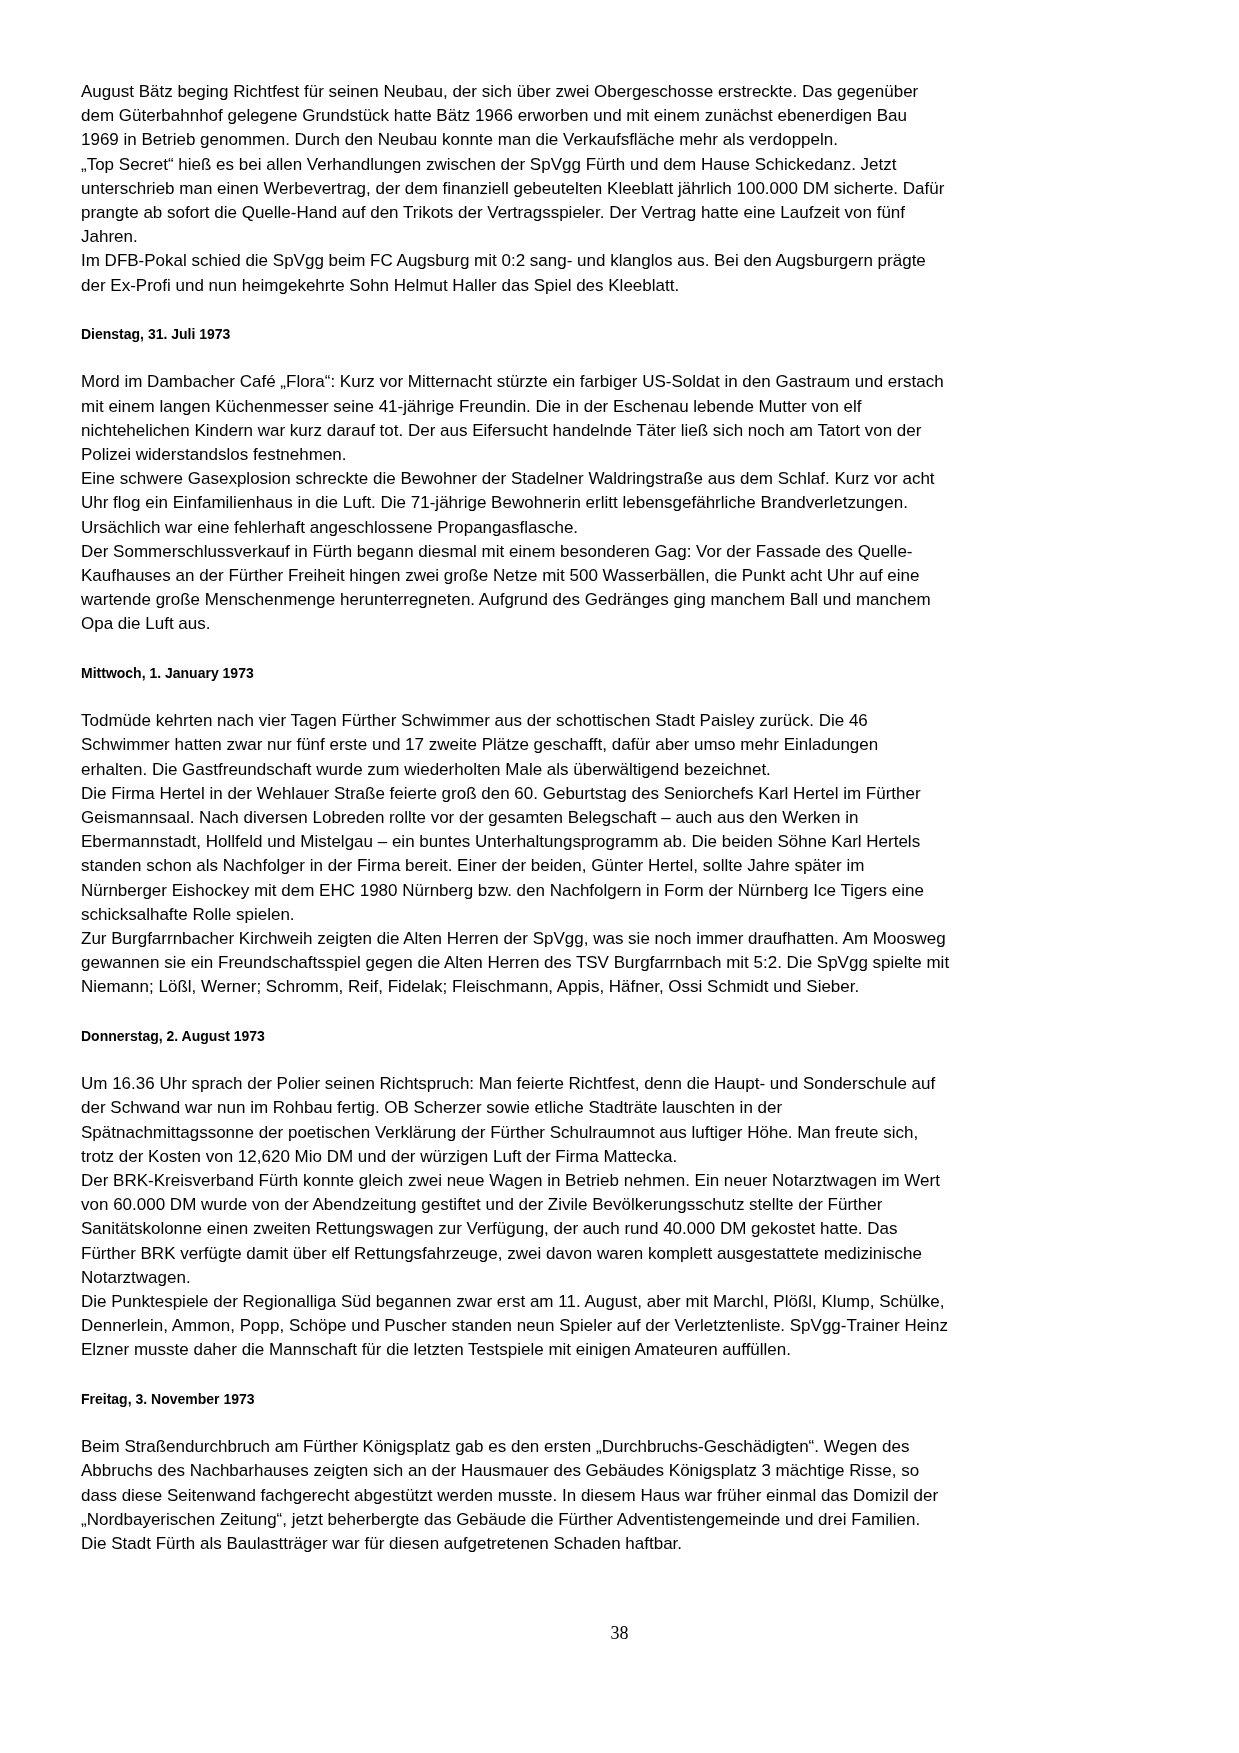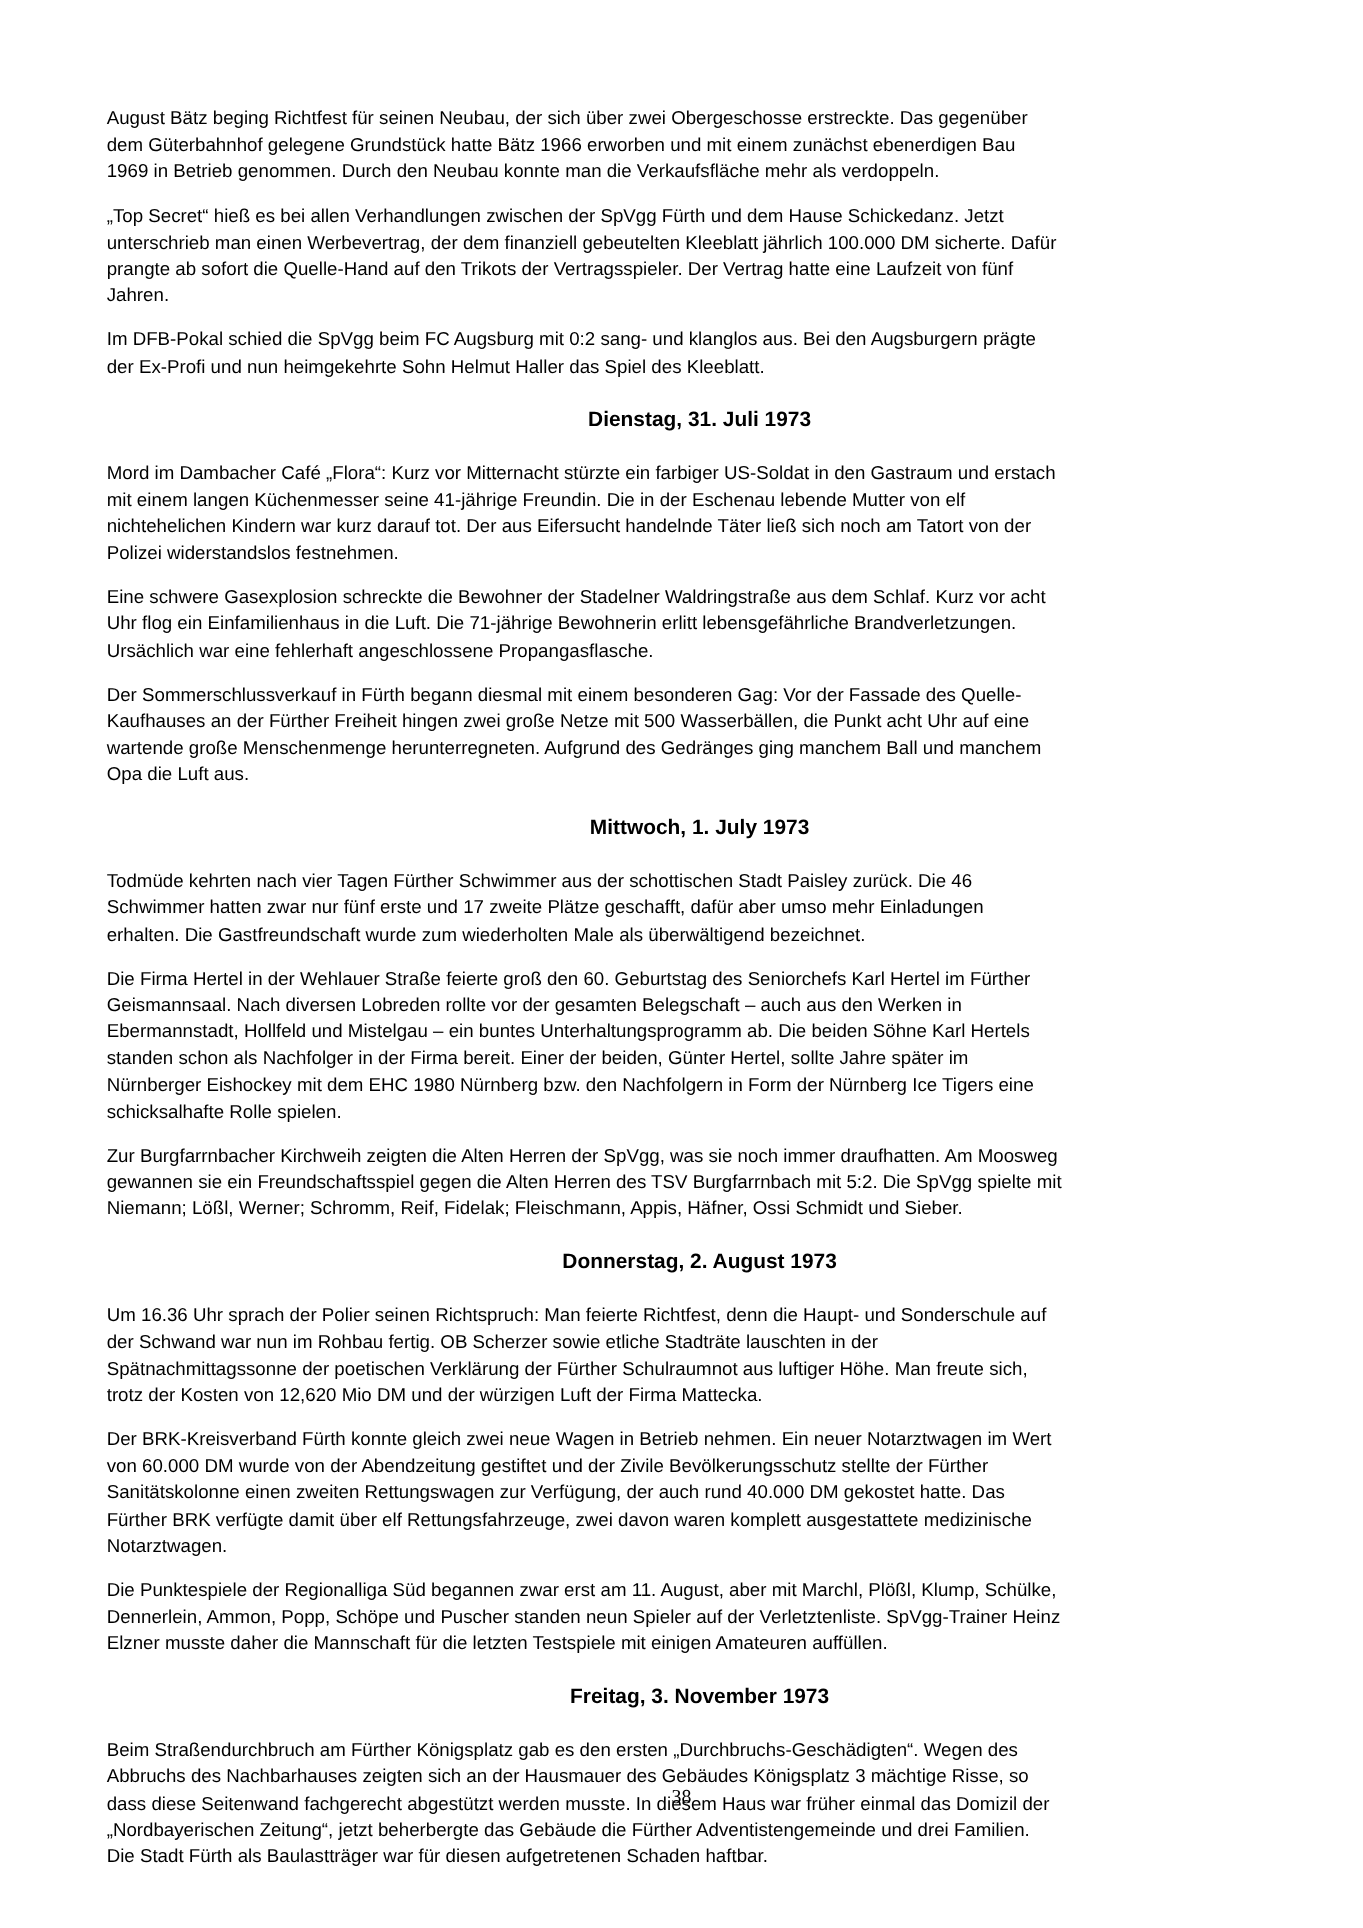--- a/index.html
+++ b/index.html
@@ -18,29 +18,28 @@
   }
   .content {
     position: absolute;
     left: 81px;
     top: 80px;
     width: 1110px;
     font-size: 17px;
     line-height: 24.2px;
   }
   .para {
-    margin: 16px;
+    margin: 0;
     white-space: pre-wrap;
   }
   .heading {
-    font-size: 19px;
+    font-size: 14px;
     line-height: 24.2px;
     font-weight: bold;
     margin: 24.2px 0;
-    text-align: center;
   }
   .page-number {
     position: absolute;
     top: 1618px;
     left: 0;
     width: 1239px;
     text-align: center;
     font-family: "Liberation Serif", serif;
     font-size: 18px;
     line-height: 30px;
@@ -65,21 +64,21 @@
 mit einem langen Küchenmesser seine 41-jährige Freundin. Die in der Eschenau lebende Mutter von elf
 nichtehelichen Kindern war kurz darauf tot. Der aus Eifersucht handelnde Täter ließ sich noch am Tatort von der
 Polizei widerstandslos festnehmen.</p>
       <p class="para">Eine schwere Gasexplosion schreckte die Bewohner der Stadelner Waldringstraße aus dem Schlaf. Kurz vor acht
 Uhr flog ein Einfamilienhaus in die Luft. Die 71-jährige Bewohnerin erlitt lebensgefährliche Brandverletzungen.
 Ursächlich war eine fehlerhaft angeschlossene Propangasflasche.</p>
       <p class="para">Der Sommerschlussverkauf in Fürth begann diesmal mit einem besonderen Gag: Vor der Fassade des Quelle-
 Kaufhauses an der Fürther Freiheit hingen zwei große Netze mit 500 Wasserbällen, die Punkt acht Uhr auf eine
 wartende große Menschenmenge herunterregneten. Aufgrund des Gedränges ging manchem Ball und manchem
 Opa die Luft aus.</p>
-      <h2 class="heading">Mittwoch, 1. July 1973</h2>
+      <h2 class="heading">Mittwoch, 1. January 1973</h2>
       <p class="para">Todmüde kehrten nach vier Tagen Fürther Schwimmer aus der schottischen Stadt Paisley zurück. Die 46
 Schwimmer hatten zwar nur fünf erste und 17 zweite Plätze geschafft, dafür aber umso mehr Einladungen
 erhalten. Die Gastfreundschaft wurde zum wiederholten Male als überwältigend bezeichnet.</p>
       <p class="para">Die Firma Hertel in der Wehlauer Straße feierte groß den 60. Geburtstag des Seniorchefs Karl Hertel im Fürther
 Geismannsaal. Nach diversen Lobreden rollte vor der gesamten Belegschaft – auch aus den Werken in
 Ebermannstadt, Hollfeld und Mistelgau – ein buntes Unterhaltungsprogramm ab. Die beiden Söhne Karl Hertels
 standen schon als Nachfolger in der Firma bereit. Einer der beiden, Günter Hertel, sollte Jahre später im
 Nürnberger Eishockey mit dem EHC 1980 Nürnberg bzw. den Nachfolgern in Form der Nürnberg Ice Tigers eine
 schicksalhafte Rolle spielen.</p>
       <p class="para">Zur Burgfarrnbacher Kirchweih zeigten die Alten Herren der SpVgg, was sie noch immer draufhatten. Am Moosweg

